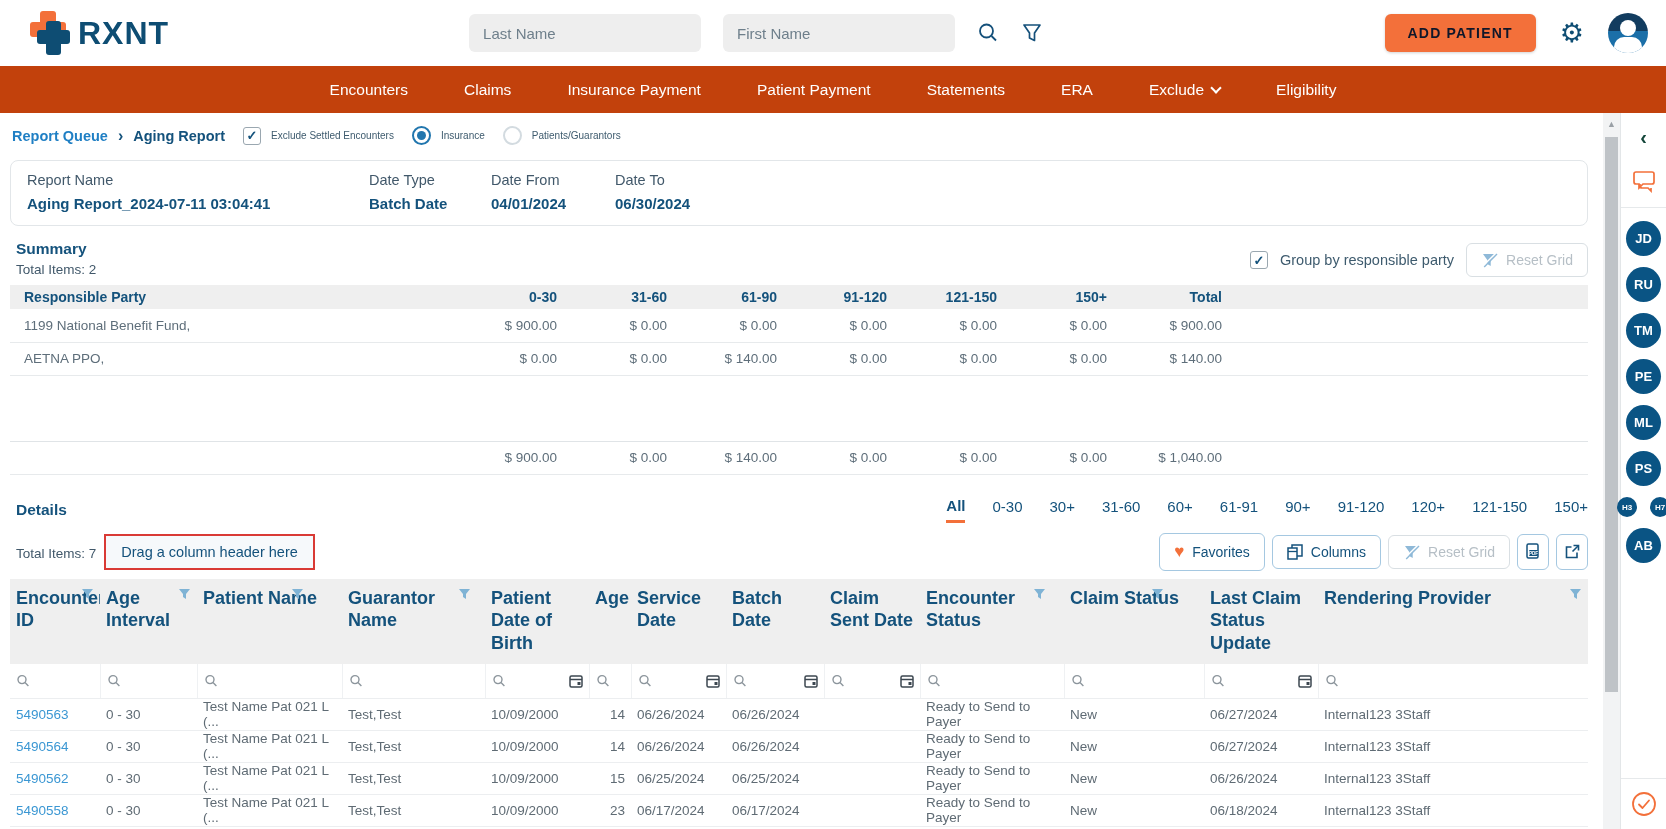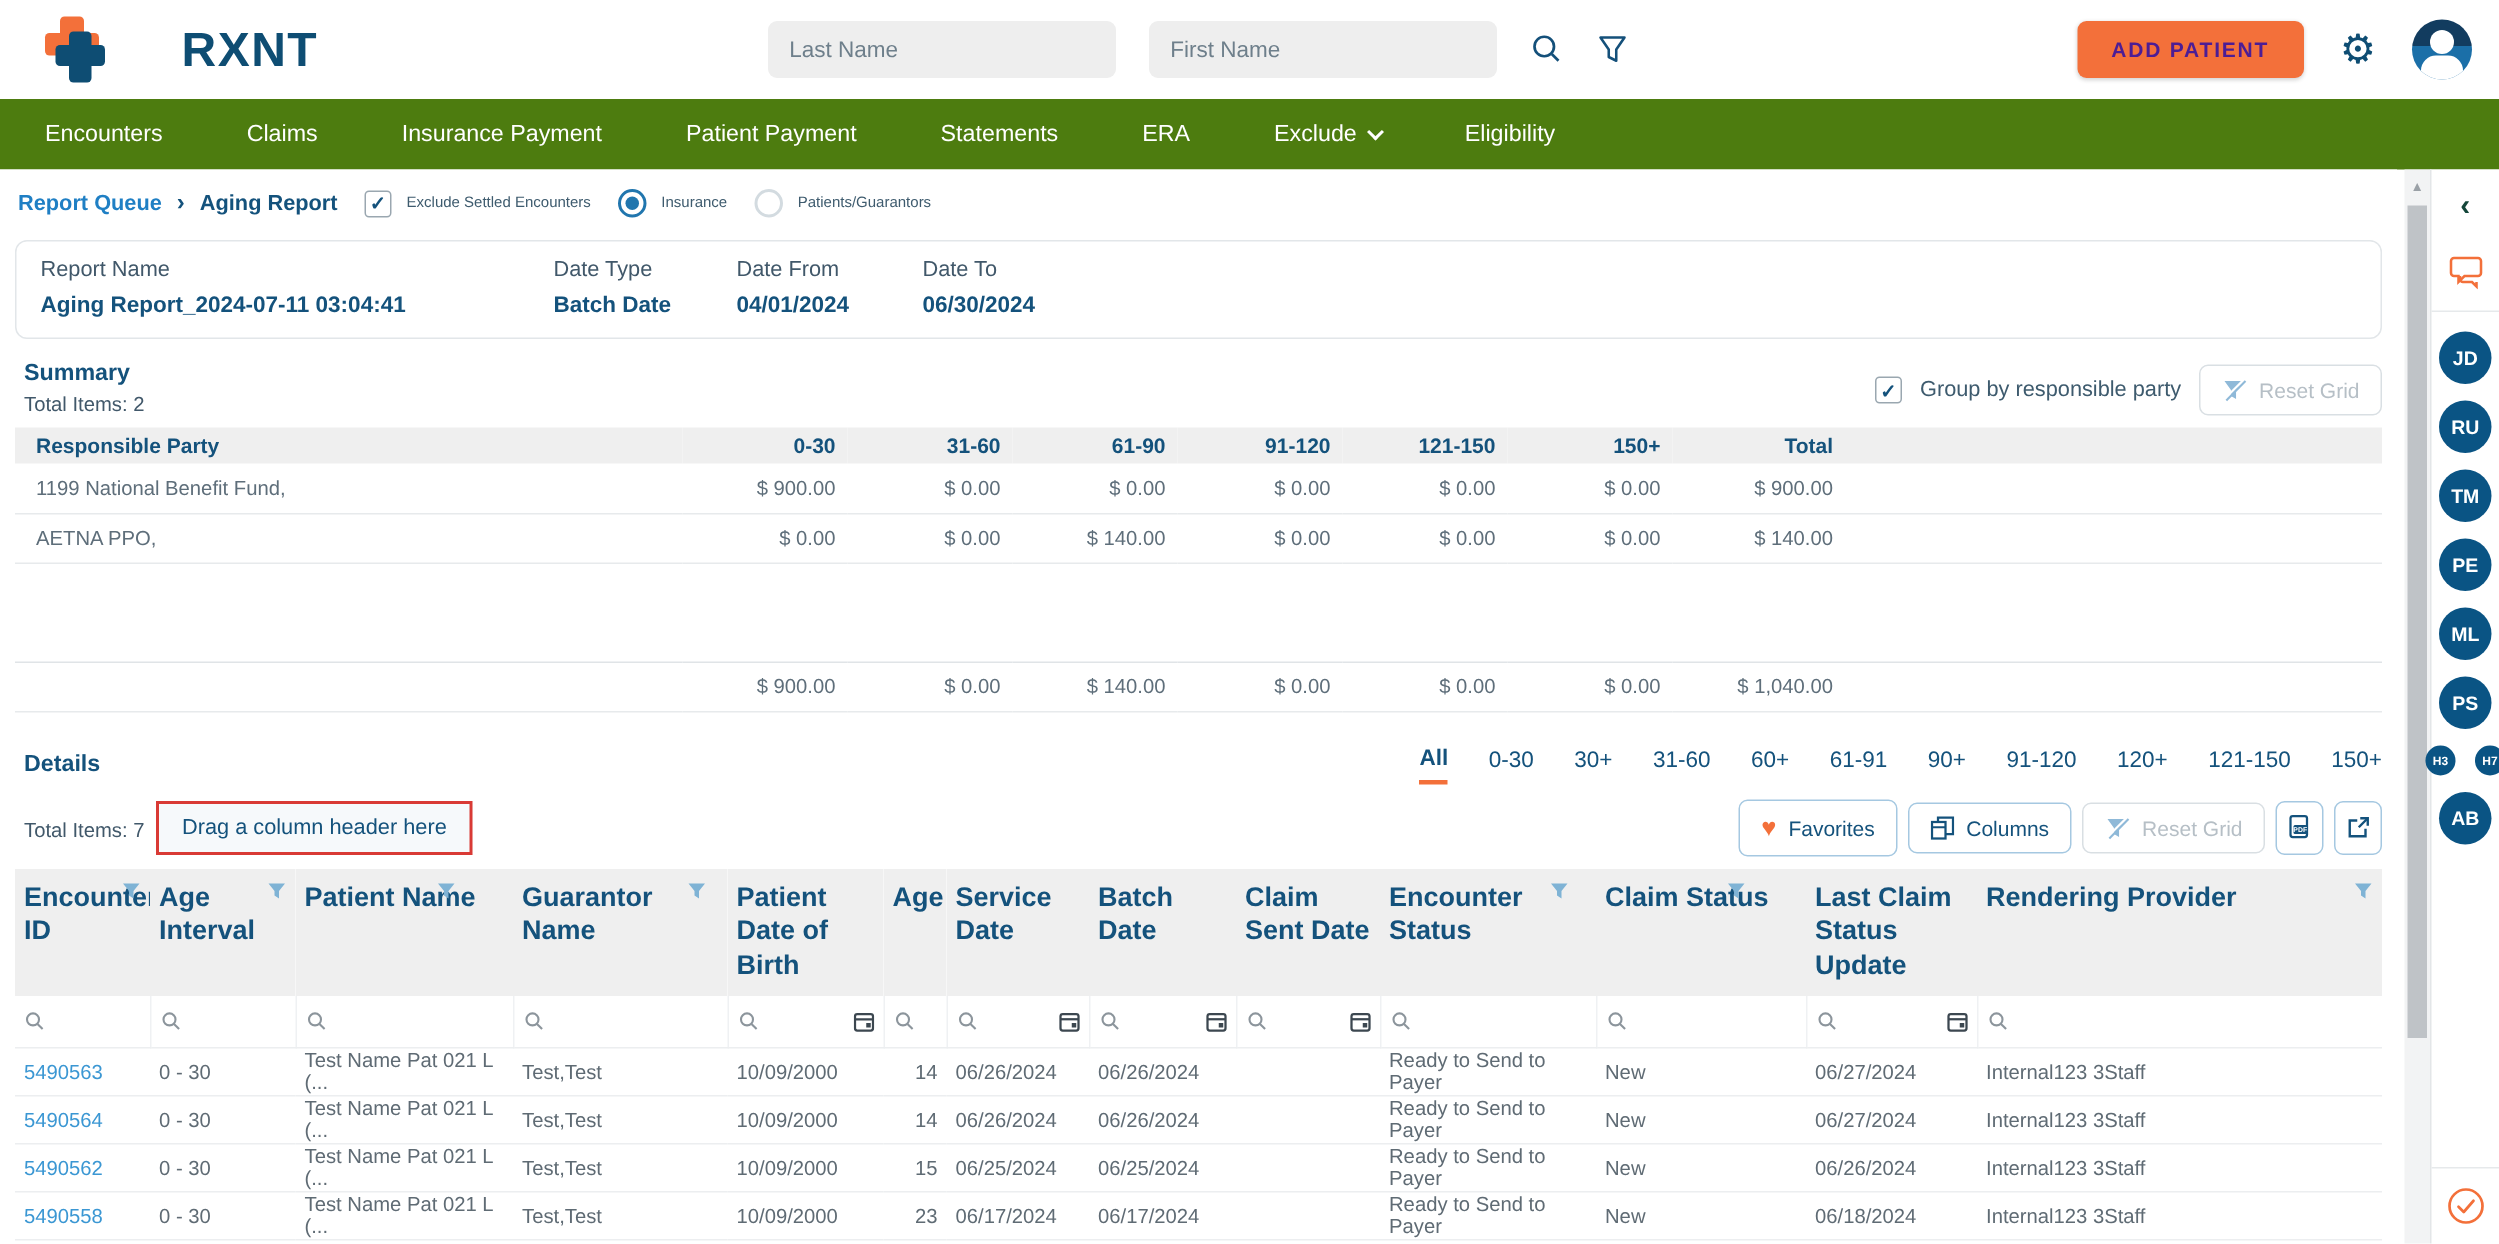--- a/index.html
+++ b/index.html
@@ -7,37 +7,37 @@
     font-family:"Liberation Sans", sans-serif; color:#41586A; }
 
   
   .top-header { height:66px; display:flex; align-items:center; padding:0 18px 0 30px; background:#fff; }
   .logo { display:flex; align-items:center; gap:8px; }
   .logo-plus { position:relative; width:40px; height:44px; }
   .logo-plus .p1 { position:absolute; left:10px; top:0; width:16px; height:30px; background:#F3703A; border-radius:3px; }
   .logo-plus .p2 { position:absolute; left:0; top:11px; width:36px; height:15px; background:#F3703A; border-radius:3px; }
   .logo-plus .p3 { position:absolute; left:16px; top:10px; width:15px; height:34px; background:#0E4D73; border-radius:3px; }
   .logo-plus .p4 { position:absolute; left:7px; top:19px; width:33px; height:14px; background:#0E4D73; border-radius:3px; }
-  .logo-text { font-size:32px; font-weight:bold; color:#0E4D73; letter-spacing:1px;margin-left:43px; }
+  .logo-text { font-size:32px; font-weight:bold; color:#0E4D73; letter-spacing:1px; }
   .hdr-search-zone { display:flex; align-items:center; gap:22px; margin-left:300px; }
   .hdr-input { width:232px; height:38px; background:#EEEEEE; border:none; border-radius:6px;
     padding:0 14px; font-size:15px; color:#41586A; font-family:"Liberation Sans",sans-serif; }
   .hdr-input::placeholder { color:#6E7F8B; opacity:1; }
   .hdr-icon-btn { background:none; border:none; cursor:pointer; display:flex; align-items:center; }
   .hdr-right { margin-left:auto; display:flex; align-items:center; gap:24px; }
-  .add-patient { background:#F3703A; color:#4c1d95; font-weight:bold; font-size:14px; letter-spacing:1.2px;
+  .add-patient { background:#F3703A; color:#0f172a; font-weight:bold; font-size:14px; letter-spacing:1.2px;
     border:none; border-radius:6px; padding:11px 23px; cursor:pointer; box-shadow:0 1px 3px rgba(0,0,0,.18); }
   .gear { font-size:27px; color:#0E4D73; line-height:1; }
   .profile-avatar { width:40px; height:40px; border-radius:50%; background:linear-gradient(#123C5F 45%,#1B6FA8 45%);
     position:relative; overflow:hidden; }
   .profile-avatar .head { position:absolute; left:12px; top:7px; width:16px; height:16px; border-radius:50%; background:#fff; }
   .profile-avatar .body { position:absolute; left:6px; top:24px; width:28px; height:20px; border-radius:10px 10px 0 0; background:#fff; }
 
   
-  .main-nav { height:47px; background:#4d7c0f; display:flex; align-items:center; padding:0 30px; gap:56px; }
+  .main-nav { height:47px; background:#c2410c; display:flex; align-items:center; padding:0 30px; gap:56px;justify-content:center; }
   .nav-item { color:#fff; font-size:15.5px; cursor:pointer; display:flex; align-items:center; gap:8px; white-space:nowrap; }
   .chev-down { width:8px; height:8px; border-right:2px solid #fff; border-bottom:2px solid #fff;
     transform:rotate(45deg); margin-top:-4px; }
 
   
   .content { position:absolute; left:0; top:113px; width:1598px; bottom:0; background:#fff; overflow:hidden; }
   .vscroll { position:absolute; right:46px; top:113px; width:17px; bottom:0; background:#F2F3F4; }
   .vscroll .up { text-align:center; color:#9AA0A6; font-size:9px; padding-top:6px; }
   .vscroll .thumb { position:absolute; left:2px; top:24px; width:13px; height:555px; background:#BFC3C7; }
   .rightbar { position:absolute; right:0; top:113px; width:46px; bottom:0; background:#fff; border-left:1px solid #E3E6E8;

